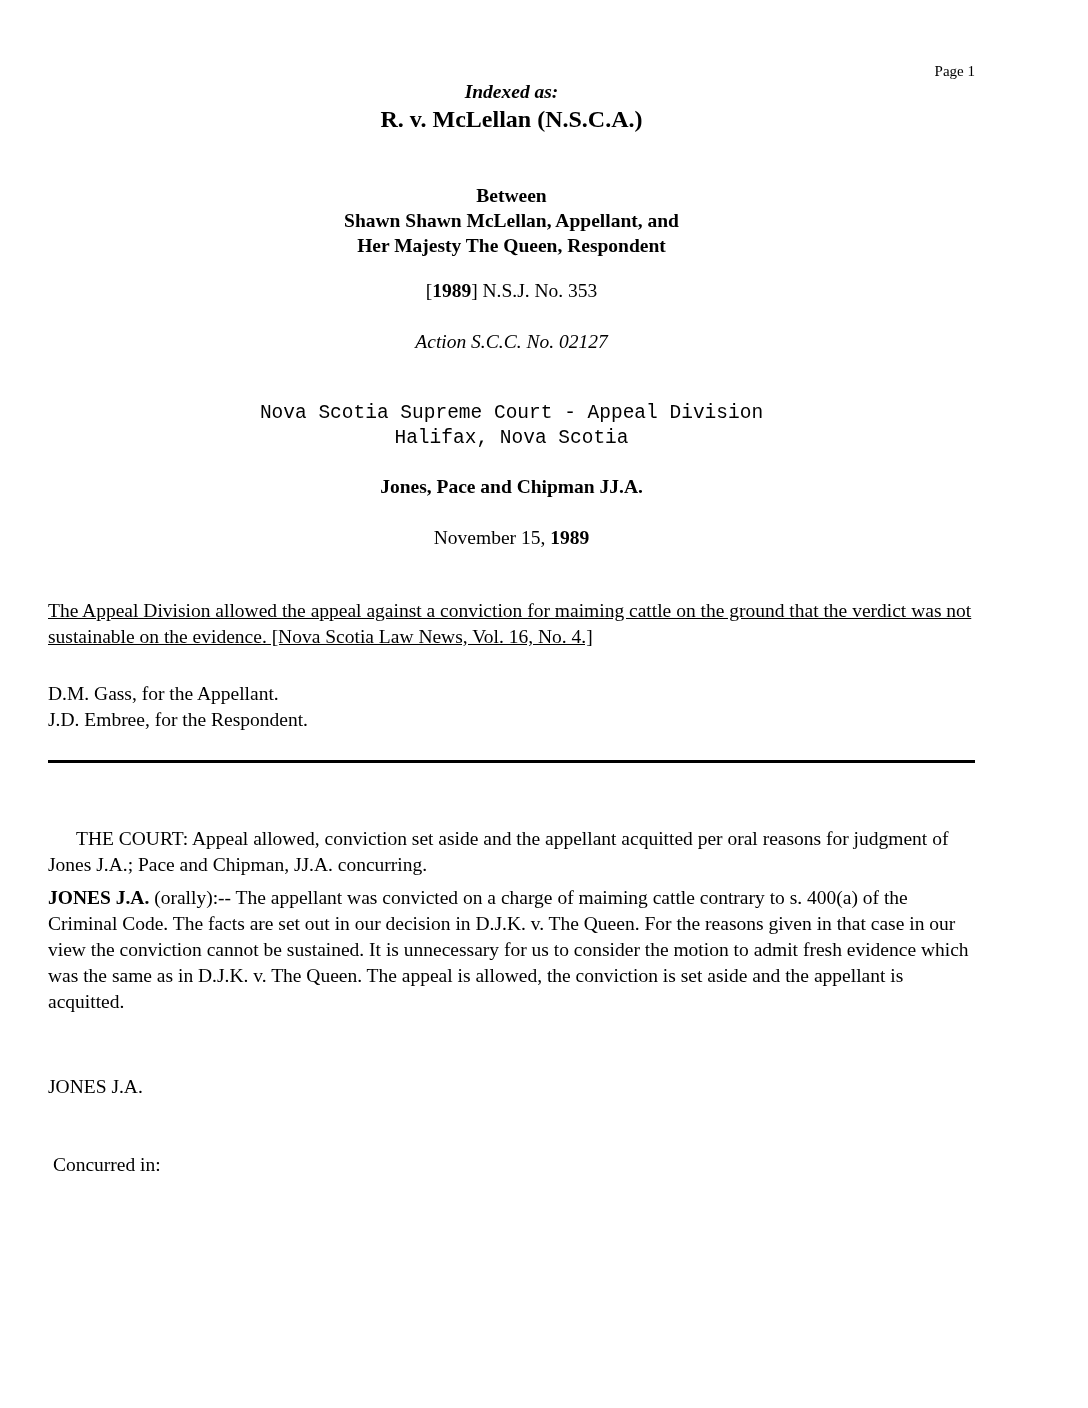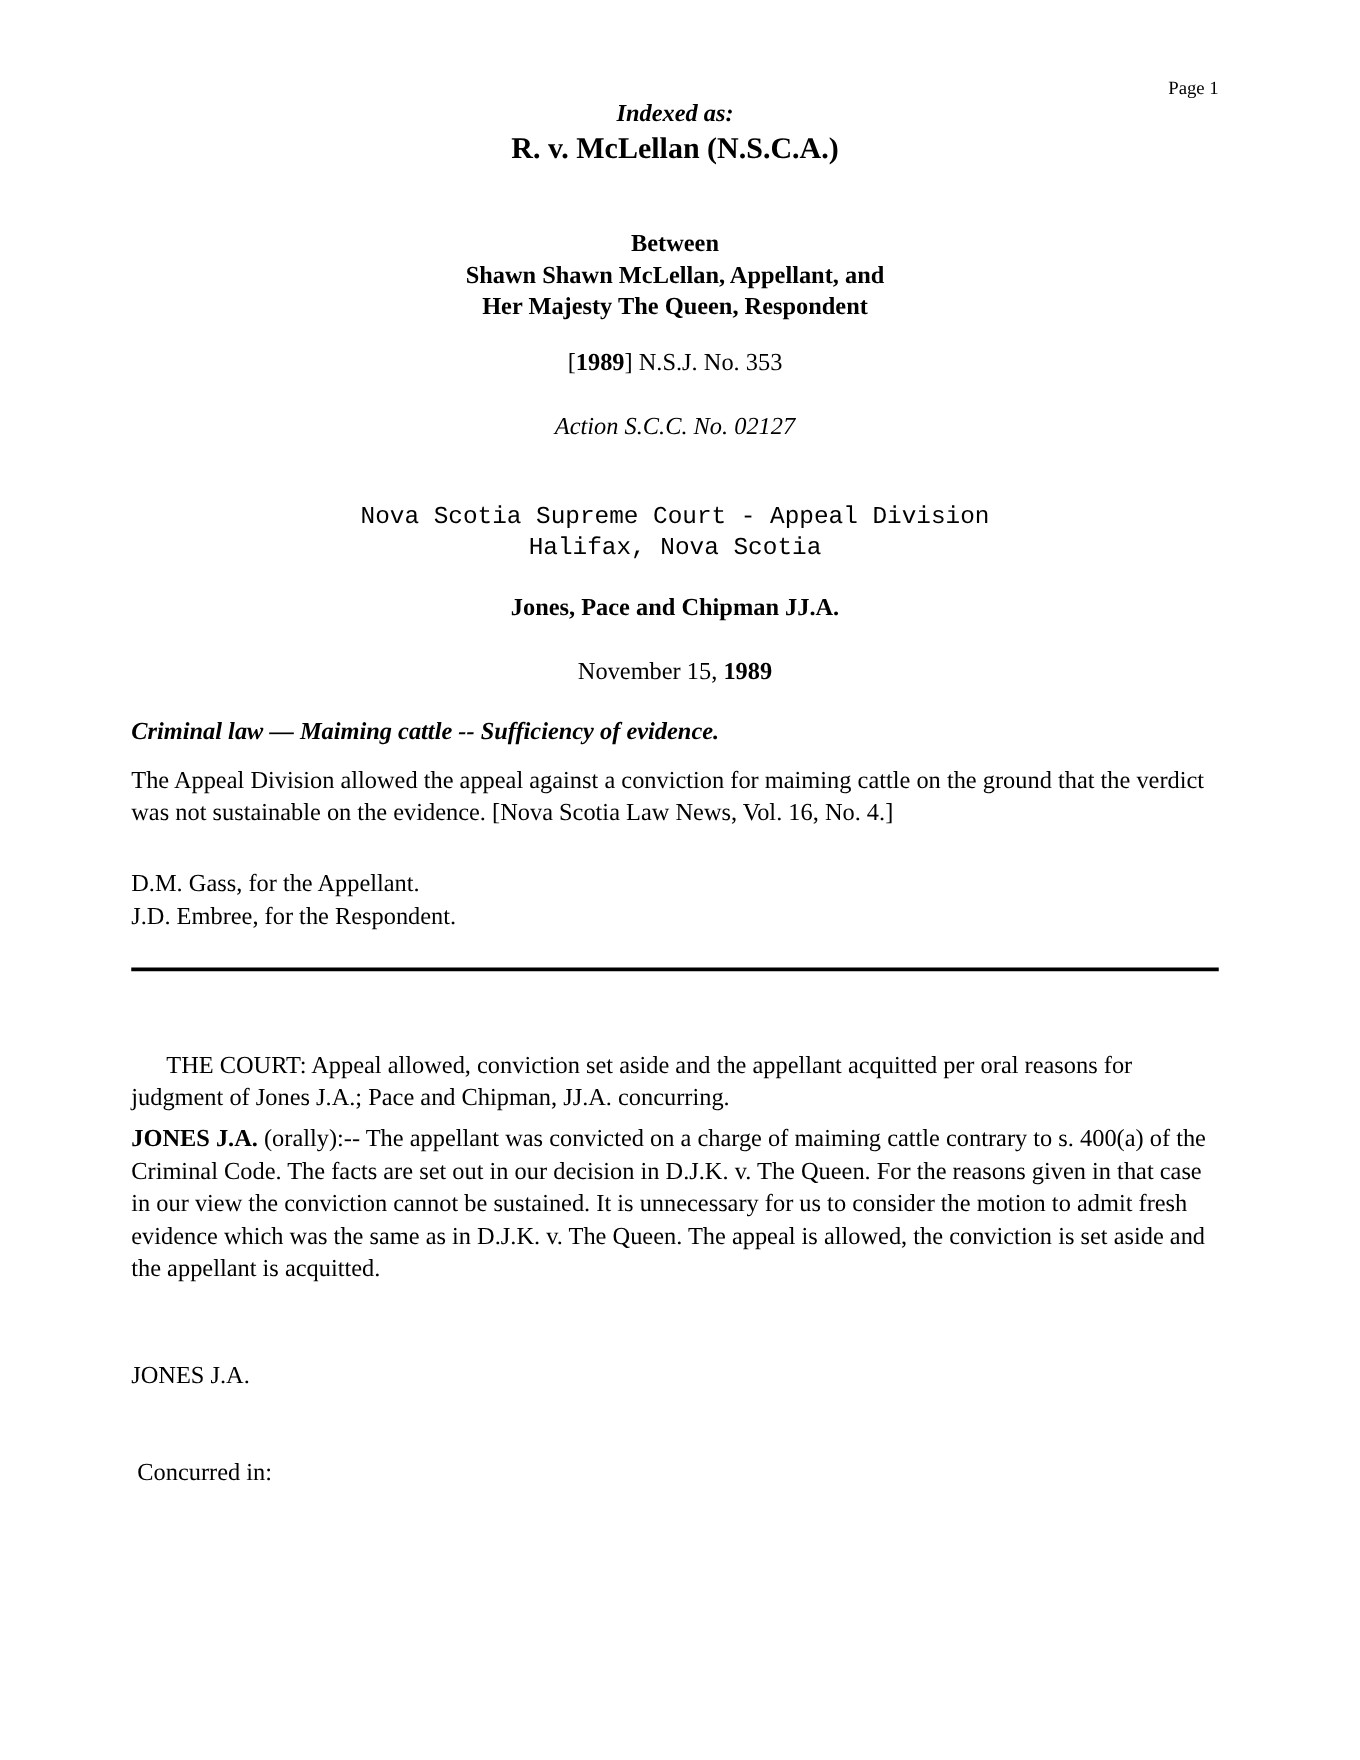--- a/index.html
+++ b/index.html
@@ -11,21 +11,21 @@
     width: 1088px;
     height: 1408px;
     position: relative;
     font-family: "Liberation Serif", "DejaVu Serif", serif;
     color: #000000;
   }
   .page {
     box-sizing: border-box;
     width: 1088px;
     height: 1408px;
-    padding: 62px 113px 0 105px;
+    padding: 62px 113px 0 48px;
     font-size: 19.5px;
     line-height: 26px;
     overflow: hidden;
   }
   .page-number {
     text-align: right;
     font-size: 15px;
     line-height: 18px;
   }
   .center { text-align: center; }
@@ -56,21 +56,21 @@
     font-weight: bold;
     line-height: 25px;
   }
   .decision-date { margin-top: 26px; line-height: 25px; }
   .catchwords {
     margin-top: 23px;
     font-style: italic;
     font-weight: bold;
     line-height: 25px;
   }
-  .summary { margin-top: 14px; }
+  .summary { margin-top: 48px; text-decoration: underline; }
   .counsel-block { margin-top: 31px; }
   .divider {
     margin-top: 27px;
     border: none;
     border-top: 3px solid #000000;
     width: 100%;
   }
   .court-holding {
     margin-top: 63px;
     text-indent: 28px;
@@ -102,21 +102,20 @@
 
   <div class="center court-block">
     <div>Nova Scotia Supreme Court - Appeal Division</div>
     <div>Halifax, Nova Scotia</div>
   </div>
 
   <div class="center judges">Jones, Pace and Chipman JJ.A.</div>
 
   <div class="center decision-date"><span>November 15, </span><span class="year-red">1989</span></div>
 
-  <div class="catchwords">Criminal law — Maiming cattle -- Sufficiency of evidence.</div>
 
   <div class="summary">The Appeal Division allowed the appeal against a conviction for maiming cattle on the ground that the verdict was not sustainable on the evidence. [Nova Scotia Law News, Vol. 16, No. 4.]</div>
 
   <div class="counsel-block">
     <div>D.M. Gass, for the Appellant.</div>
     <div>J.D. Embree, for the Respondent.</div>
   </div>
 
   <hr class="divider">
 

